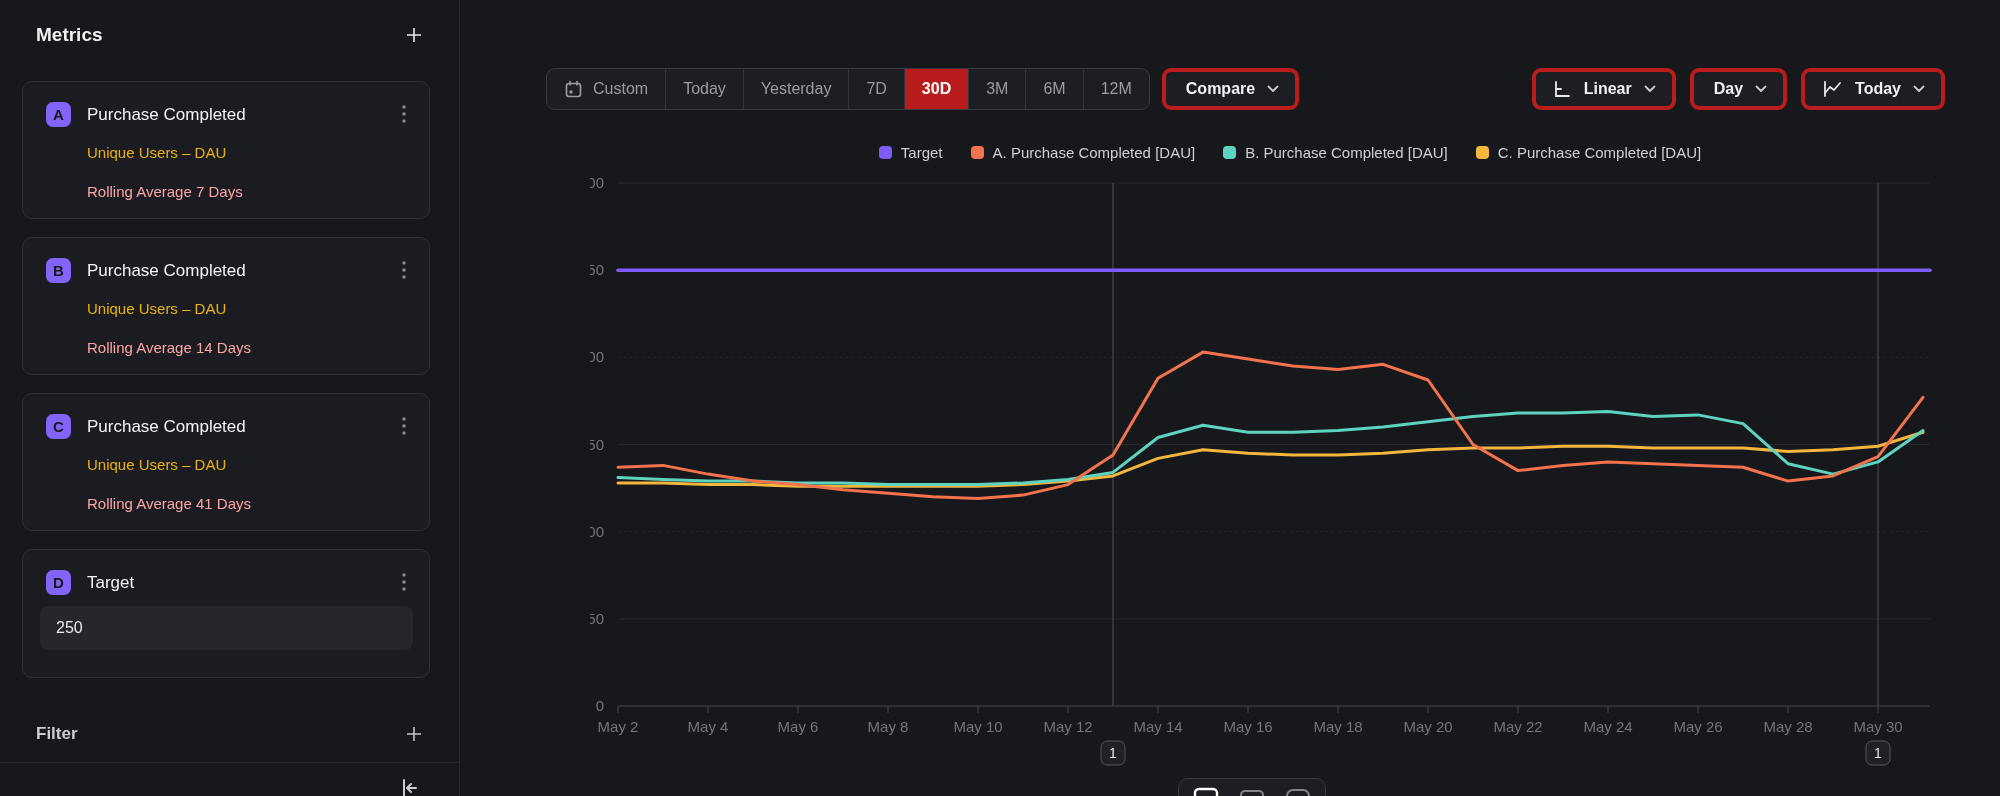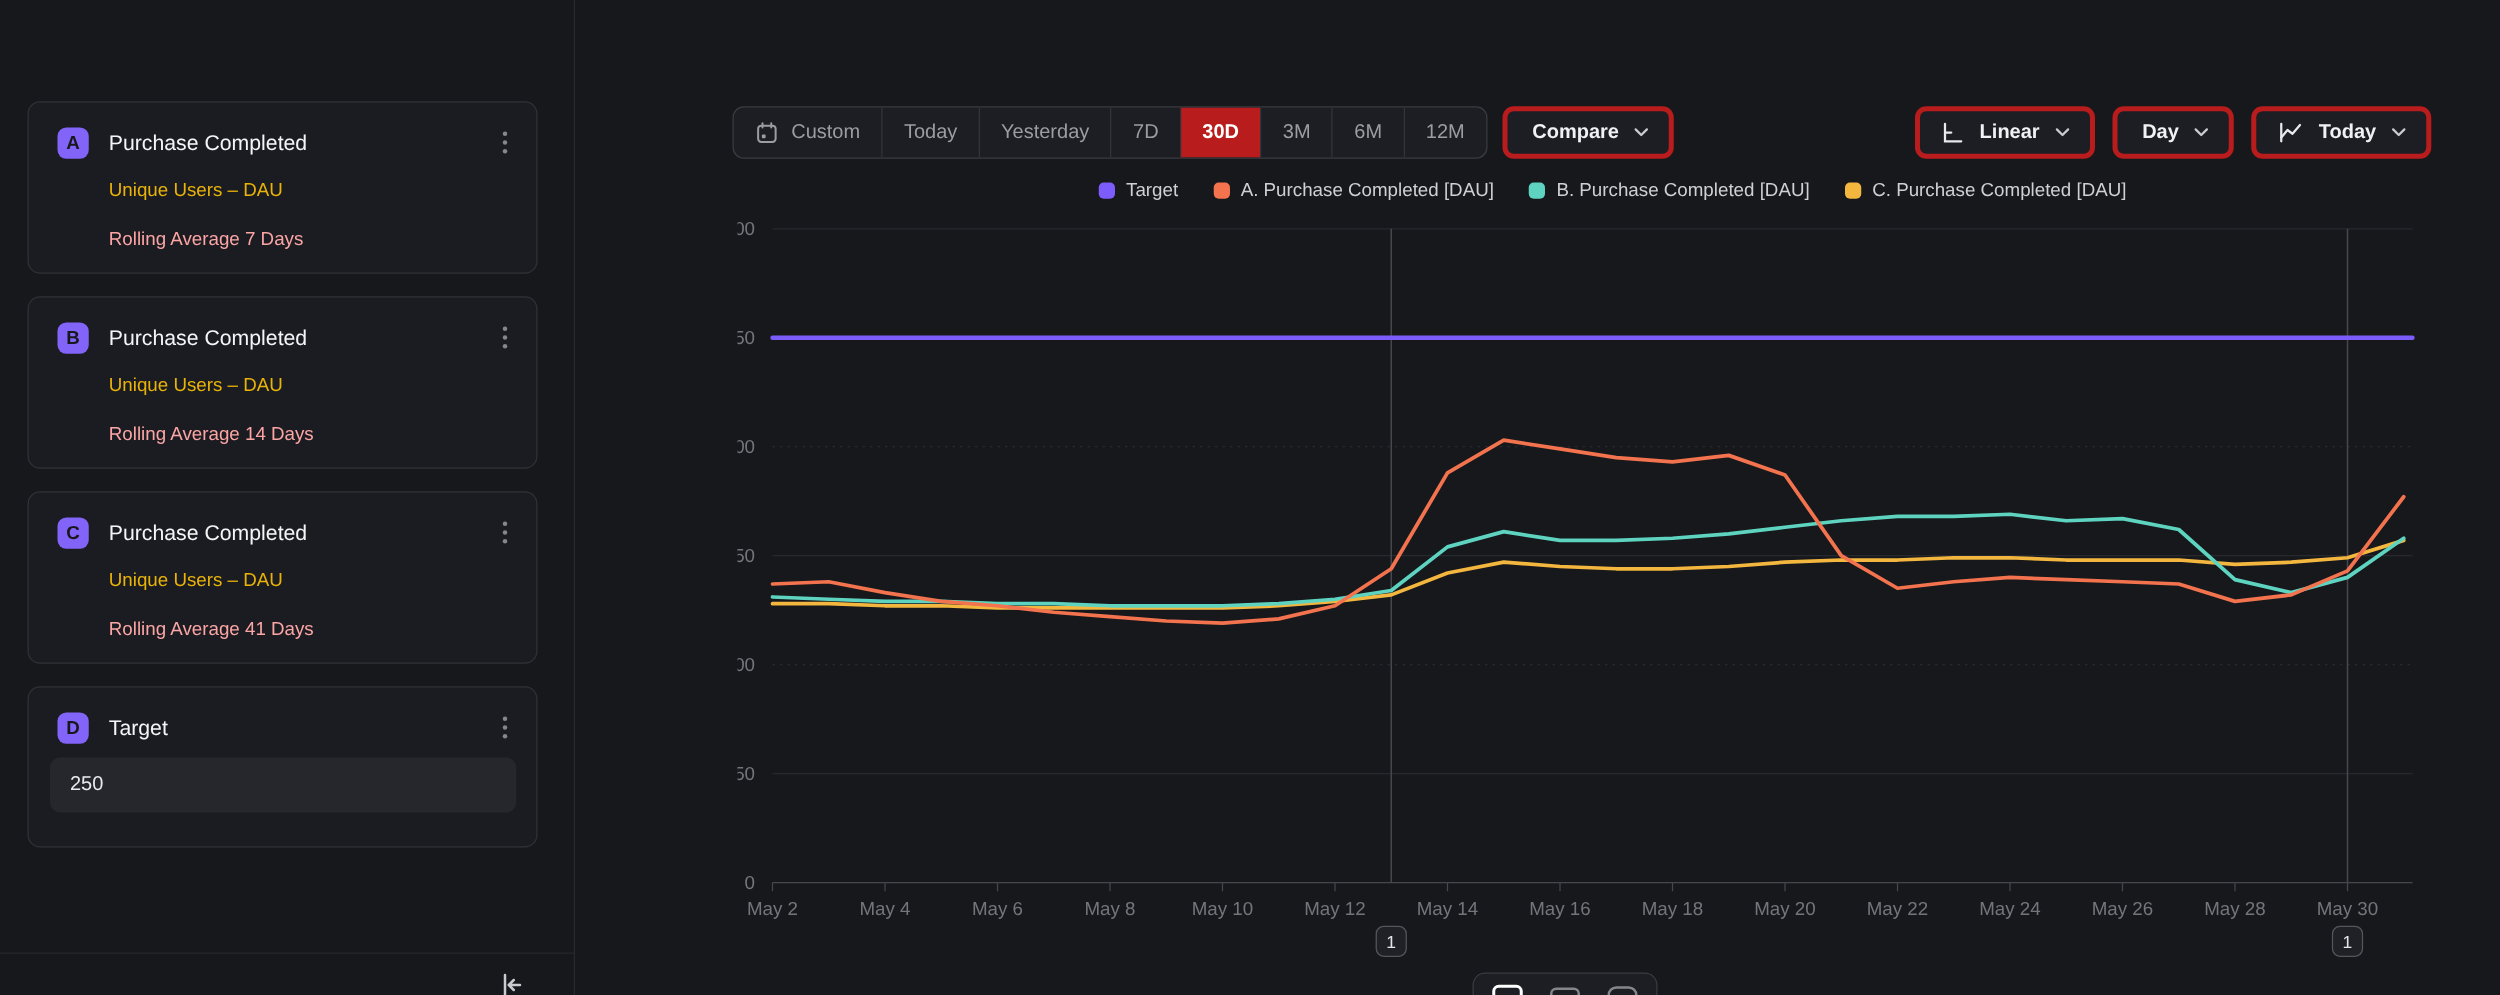--- a/index.html
+++ b/index.html
@@ -17,21 +17,21 @@
   .card-kebab{position:absolute;right:14px;top:20px;width:22px;height:26px;}
   .card-sub1{position:absolute;left:64px;top:62px;font-size:15px;color:#eab308;}
   .card-sub2{position:absolute;left:64px;top:101px;font-size:15px;color:#fca5a5;}
   .target-input{position:absolute;left:17px;top:56px;width:373px;height:44px;background:#26272c;border:none;border-radius:8px;
                 color:#e9eaec;font-size:16px;padding:0 16px;box-sizing:border-box;font-family:"Liberation Sans",sans-serif;}
   .sb-filter{position:absolute;left:36px;top:724px;width:388px;display:flex;align-items:center;justify-content:space-between;}
   .filter-title{font-size:17px;font-weight:700;color:#cbcdd2;}
   .sb-divider{position:absolute;left:0;top:762px;width:460px;height:1px;background:#26272b;}
   #collapse-icon{position:absolute;left:398px;top:776px;}
   
-  #toolbar{position:absolute;left:546px;top:85px;right:55px;height:42px;display:flex;align-items:stretch;margin-left:40px;}
+  #toolbar{position:absolute;left:546px;top:68px;right:55px;height:42px;display:flex;align-items:stretch;}
   #range-group{display:flex;border:1px solid #3a3b41;border-radius:9px;overflow:hidden;background:#1d1e23;}
   .seg-item{display:flex;align-items:center;padding:0 17px;font-size:16px;color:#9b9da3;cursor:pointer;border-left:1px solid #33343a;white-space:nowrap;}
   .seg-item:first-child{border-left:none;}
   .seg-item.selected{background:#b91c1c;color:#ffffff;font-weight:700;}
   .seg-item .cal{margin-right:10px;display:flex;}
   .tb-btn{display:flex;align-items:center;border:4px solid #b91c1c;border-radius:9px;background:#1d1e23;color:#f0f1f3;
           font-size:16px;font-weight:700;padding:0 16px;cursor:pointer;white-space:nowrap;box-sizing:border-box;}
   .tb-btn .lbl{margin:0 4px;}
   .tb-btn svg{flex:none;}
   #compare-btn{margin-left:12px;}
@@ -47,20 +47,28 @@
   
   #size-toggle{position:absolute;left:1178px;top:778px;display:flex;gap:20px;align-items:center;
                background:#1d1e23;border:1px solid #3a3b41;border-radius:10px;padding:8px 14px;}
 </style>
 </head>
 <body>
 
 <div id="app">
 
   <aside id="sidebar">
+    <div class="sb-header">
+      <span class="sb-title">Metrics</span>
+      <span class="icon-btn">
+        <svg width="20" height="20" viewBox="0 0 20 20">
+          <path d="M10 3 V17 M3 10 H17" stroke="#e8e9eb" stroke-width="1.6" fill="none"></path>
+        </svg>
+      </span>
+    </div>
 
     <div id="metric-cards">
         <div class="metric-card" style="top: 81px; height: 138px;">
           <span class="card-badge">A</span>
      <span class="card-title">Purchase Completed</span>
      <span class="card-kebab icon-btn">
             <svg width="22" height="26" viewBox="0 0 22 26">
   <circle cx="11" cy="5" r="1.8" fill="#85878d"></circle>
               <circle cx="11" cy="12" r="1.8" fill="#85878d"></circle>
               <circle cx="11" cy="19" r="1.8" fill="#85878d"></circle>
@@ -102,20 +110,28 @@
             <svg width="22" height="26" viewBox="0 0 22 26">
   <circle cx="11" cy="5" r="1.8" fill="#85878d"></circle>
               <circle cx="11" cy="12" r="1.8" fill="#85878d"></circle>
               <circle cx="11" cy="19" r="1.8" fill="#85878d"></circle>
             </svg>
           </span>
    <input class="target-input" value="250" style="">
         </div>
       </div>
 
+    <div class="sb-filter">
+      <span class="filter-title">Filter</span>
+      <span class="icon-btn">
+        <svg width="20" height="20" viewBox="0 0 20 20">
+          <path d="M10 3 V17 M3 10 H17" stroke="#c3c5ca" stroke-width="1.6" fill="none"></path>
+        </svg>
+      </span>
+    </div>
 
     <div class="sb-divider"></div>
 
     <span id="collapse-icon" class="icon-btn">
       <svg width="24" height="24" viewBox="0 0 24 24">
         <path d="M6 4 V20 M18 12 H9 M13 8 L9 12 L13 16" stroke="#c9cbd0" stroke-width="2" fill="none" stroke-linecap="round" stroke-linejoin="round"></path>
       </svg>
     </span>
   </aside>
 

